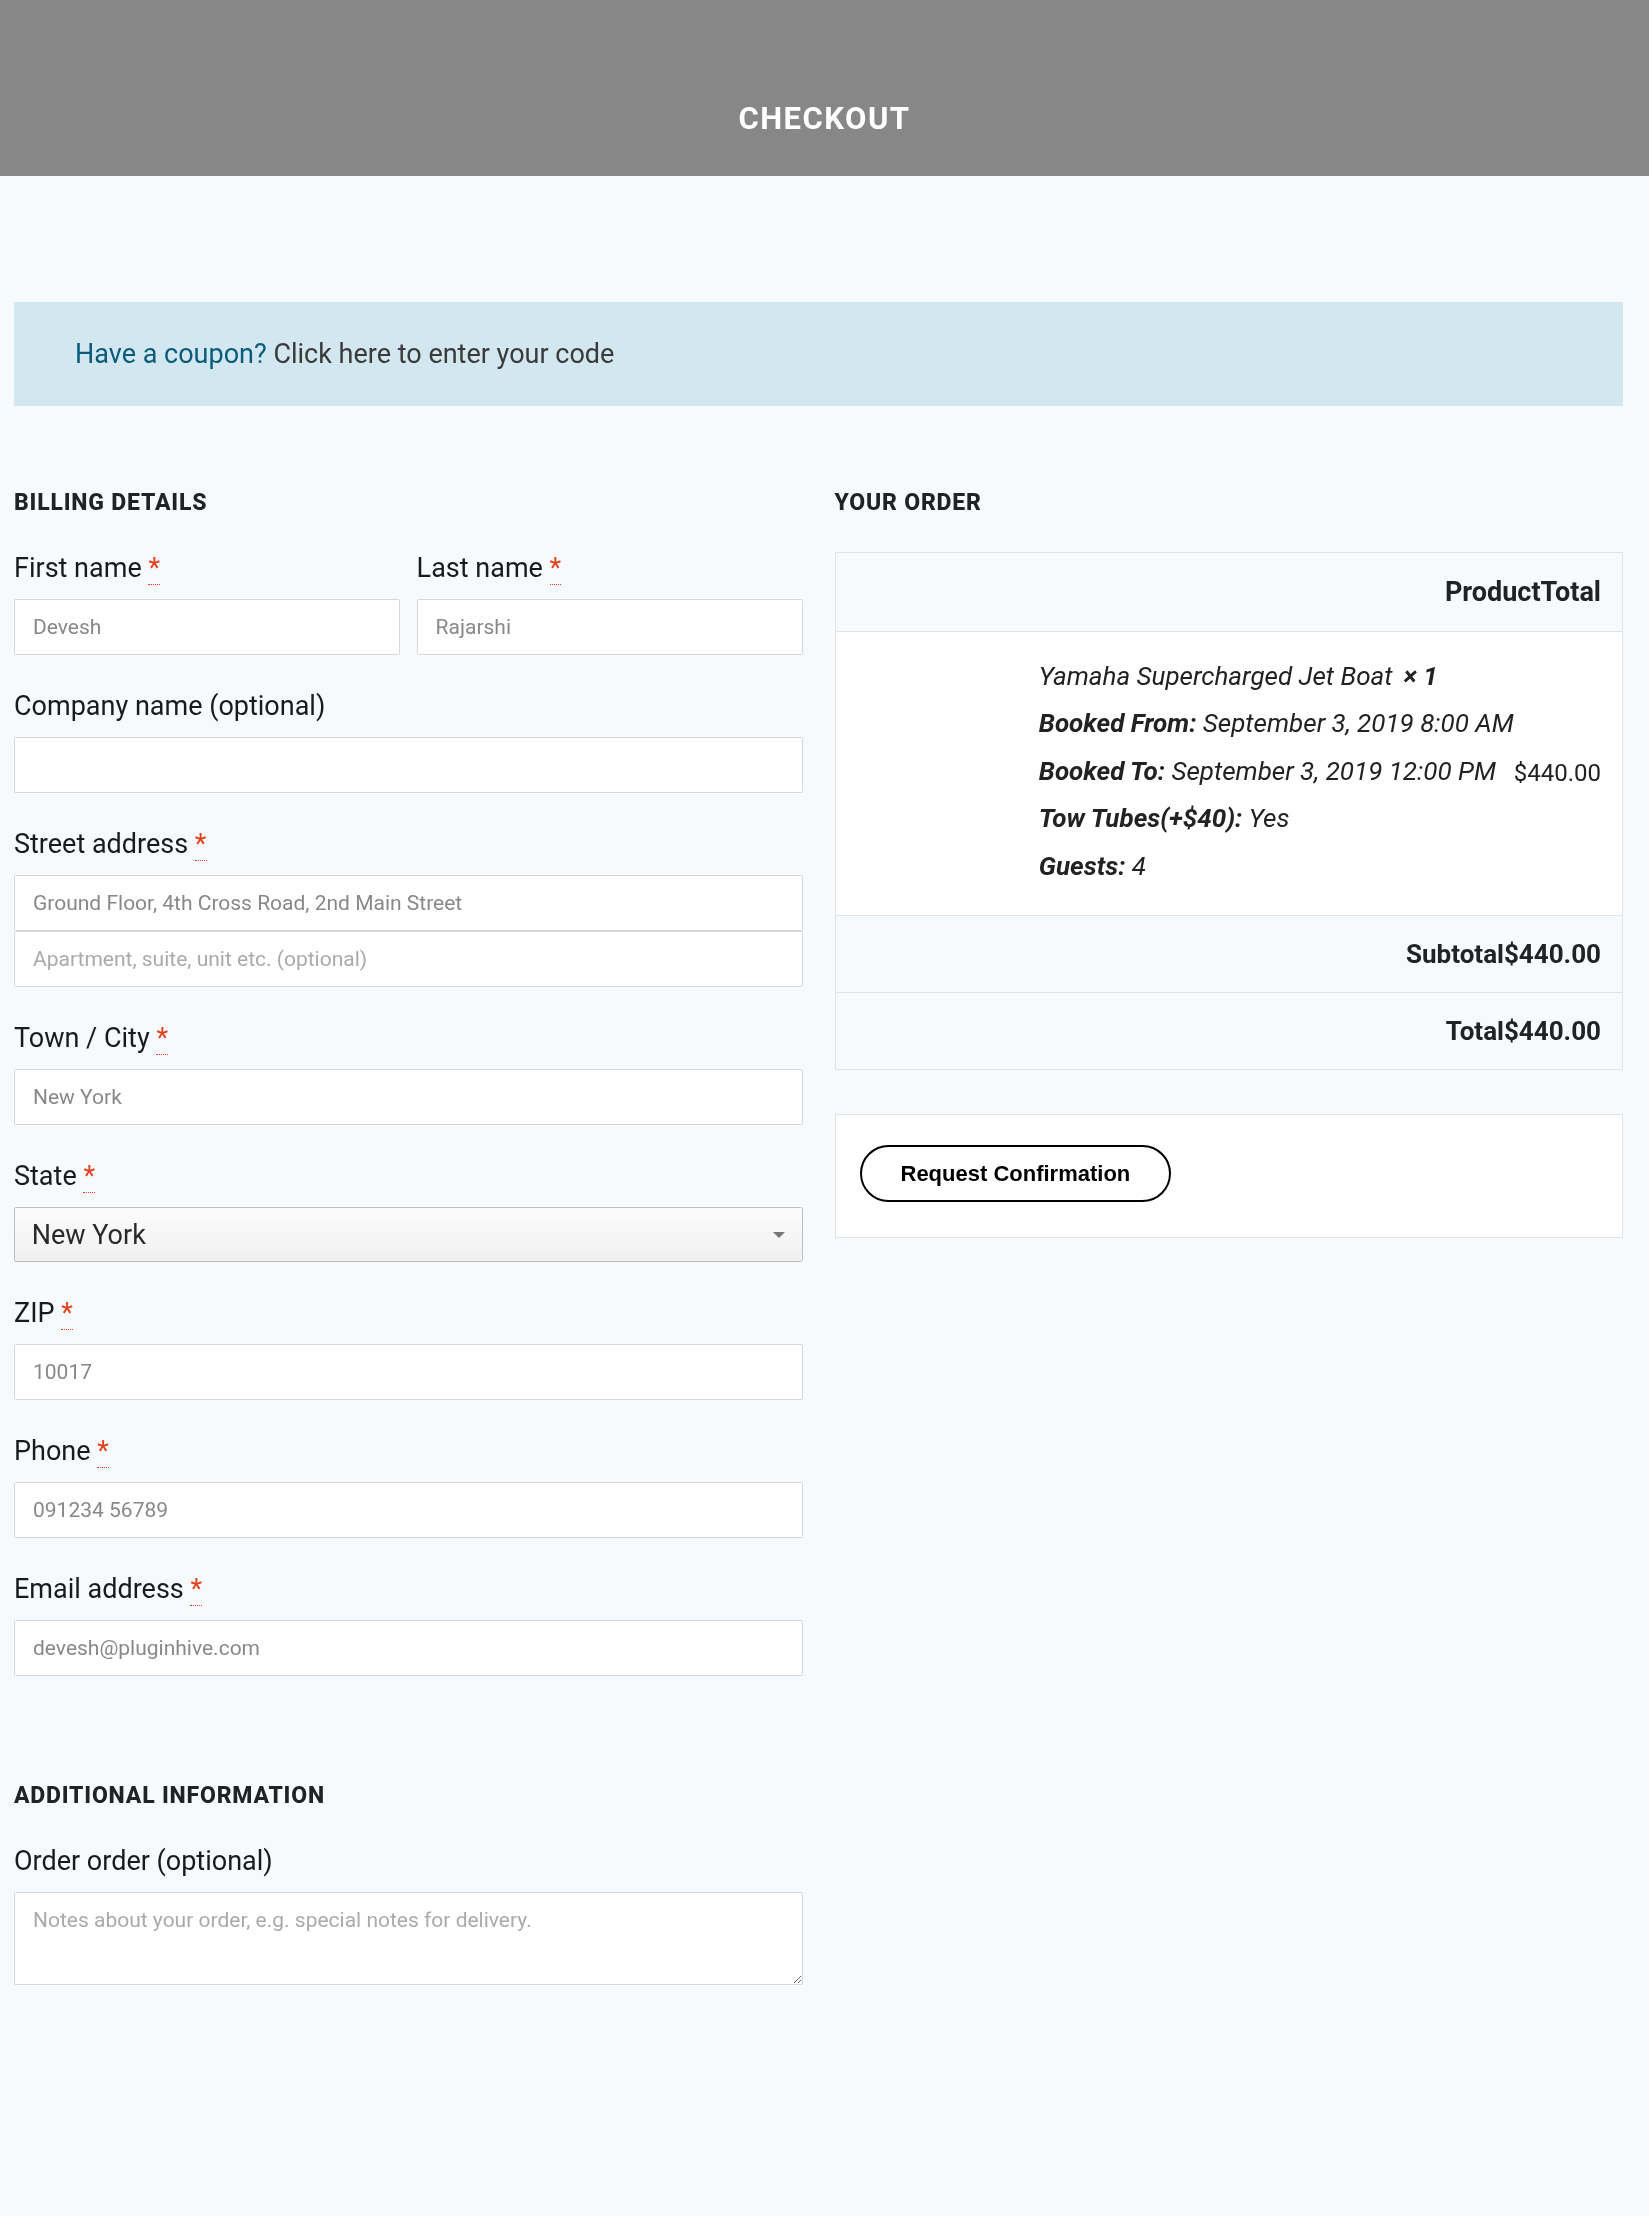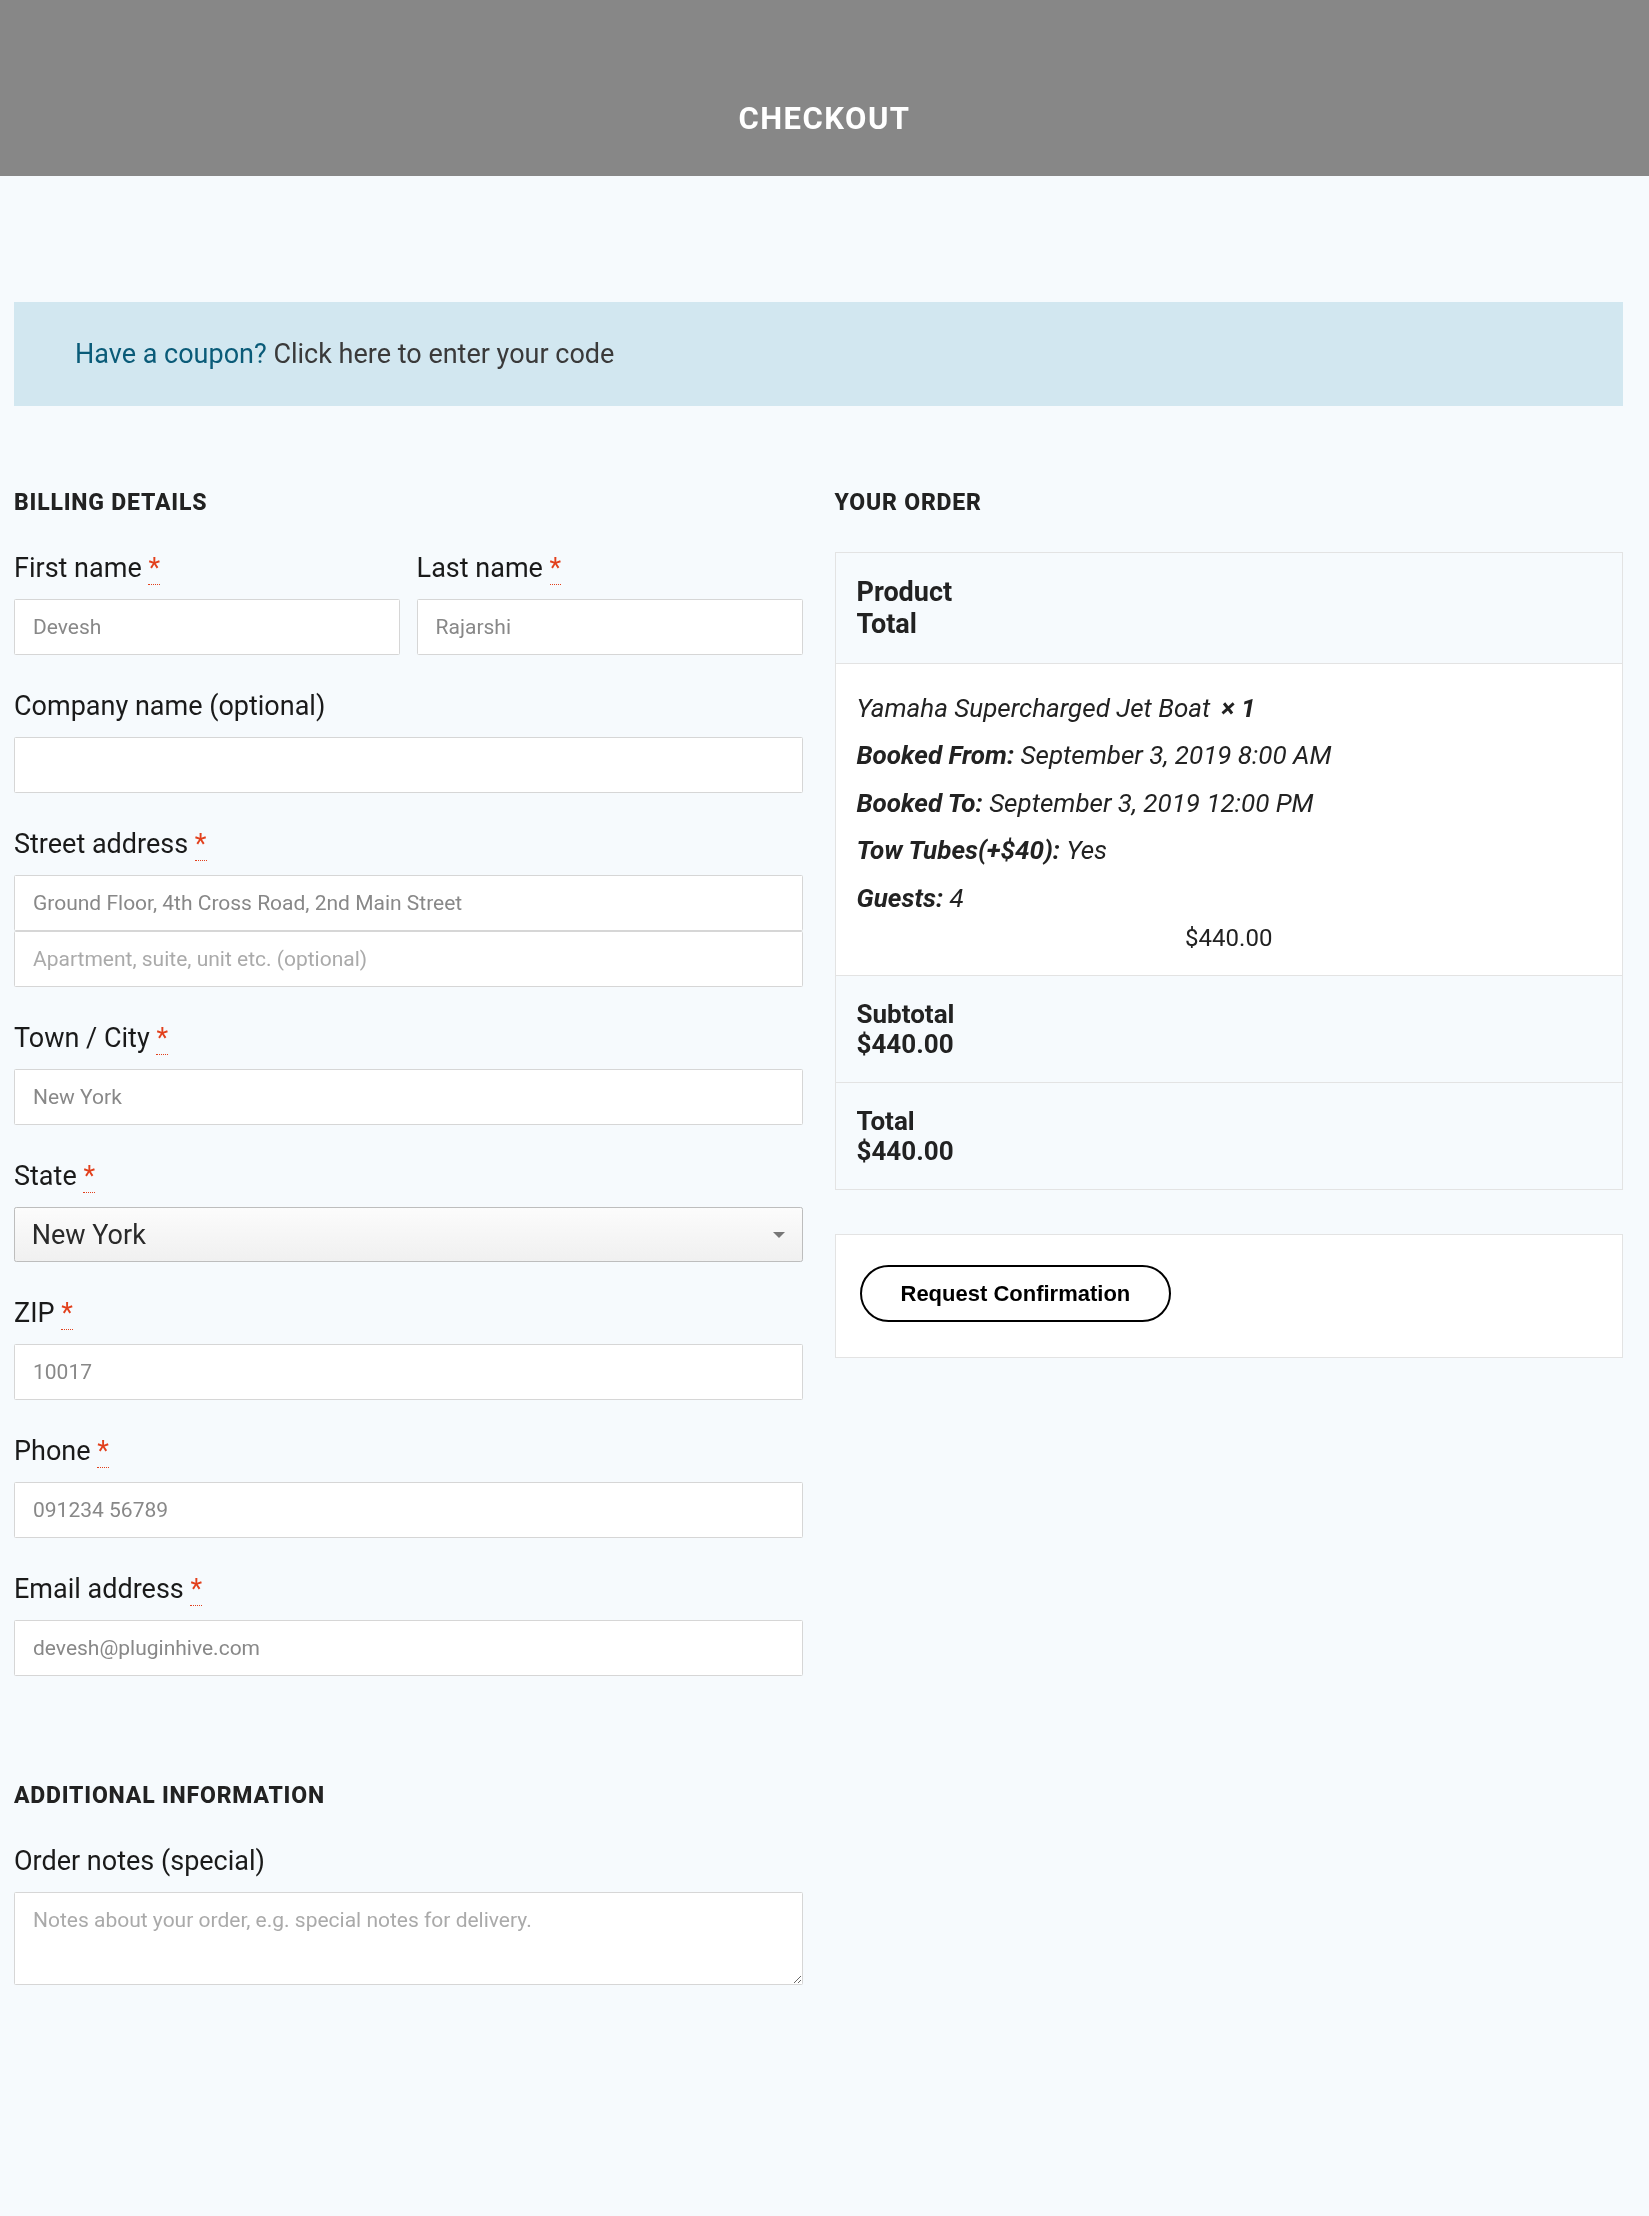--- a/index.html
+++ b/index.html
@@ -115,21 +115,20 @@
     border: 1.1px solid #e3e3e3;
     background: #fff;
     margin-top: 0;
   }
   .order-table .row {
     display: flex;
     justify-content: flex-end;
     align-items: flex-start;
     padding: 23px 21px;
     border-bottom: 1.1px solid #e3e3e3;
-    flex-direction: column;
   }
   .order-table .row.head {
     background: #f6fafd;
     font-weight: 700;
     font-size: 27px;
   }
   .order-table .row:last-child { border-bottom: none; }
   .order-table .row.subtotal { background: #f6fafd; font-weight: 700; }
   .order-table .row.total { background: #f6fafd; font-weight: 700; }
   .order-table .cell-label { font-weight: 700; font-size: 26px; }
@@ -228,21 +227,21 @@
       </div>
 
       <div class="form-row">
         <label class="field-label"><span>Email address </span><span class="req">*</span></label>
         <input type="email" value="devesh@pluginhive.com" style="">
       </div>
 
       <div class="additional">
         <h3 class="section-head">ADDITIONAL INFORMATION</h3>
         <div class="form-row">
-          <label class="field-label">Order notes (special)</label>
+          <label class="field-label">Order order (optional)</label>
           <textarea placeholder="Notes about your order, e.g. special notes for delivery." style=""></textarea>
         </div>
       </div>
     </div>
 
     <div class="col-right">
       <h3 class="section-head">YOUR ORDER</h3>
 
       <div class="order-table">
         <div class="row head">

